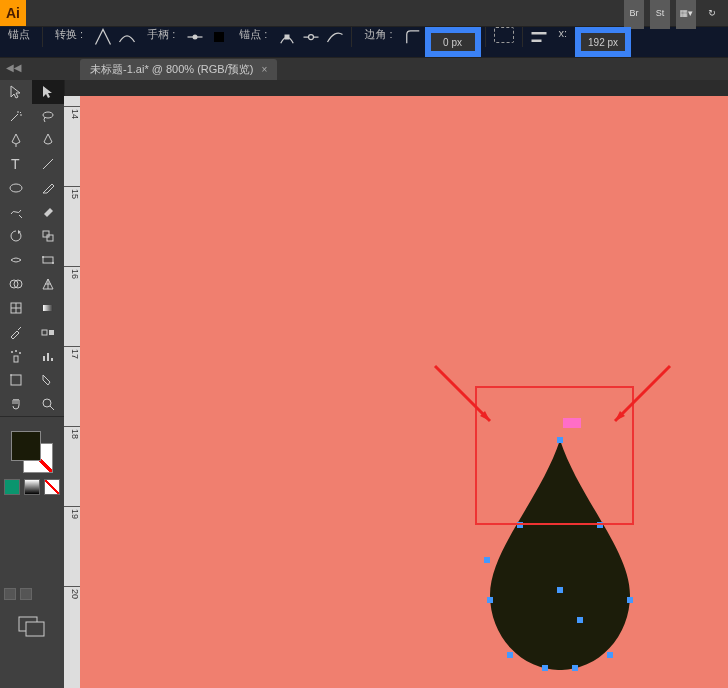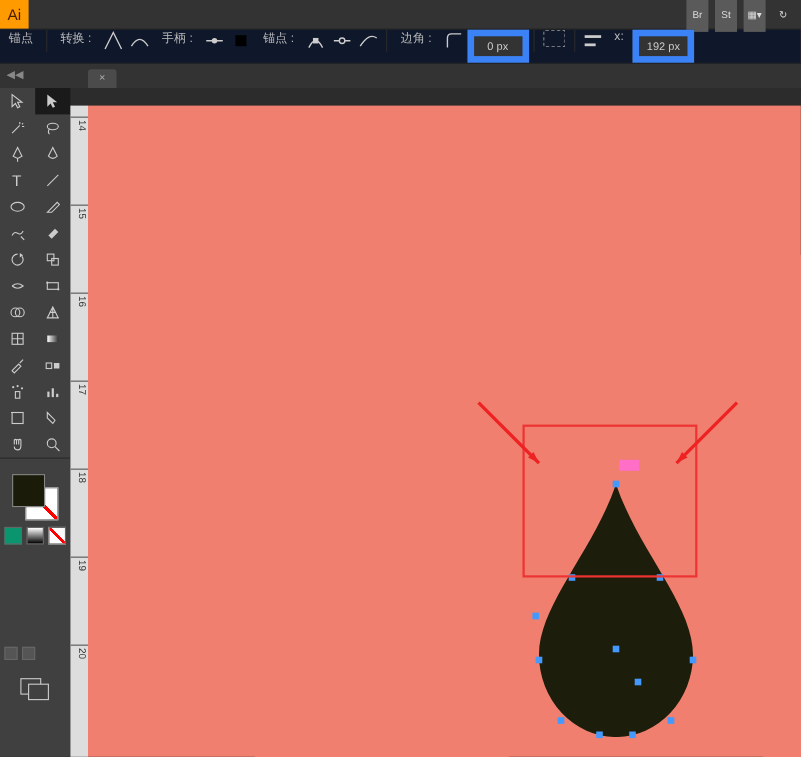--- a/index.html
+++ b/index.html
@@ -1,17 +1,17 @@
 <!DOCTYPE html>
 <html><head>
 <meta charset="utf-8">
 <style>
 html,body{margin:0;padding:0;width:728px;height:688px;background:#333;font-family:"Microsoft YaHei",sans-serif;font-size:11px;color:#ccc;overflow:hidden}
 .topbar{height:26px;background:#333;display:flex;align-items:center;border-bottom:1px solid #222}
-.logo{width:26px;height:26px;background:#ff9a00;color:#4a1d00;display:flex;align-items:center;justify-content:center;font-weight:normal;font-size:14px}
+.logo{width:26px;height:26px;background:#ff9a00;color:#4a1d00;display:flex;align-items:center;justify-content:center;font-weight:bold;font-size:14px}
 .menu{display:flex;gap:0;margin-left:8px}
 .menu span{padding:4px 9px;cursor:pointer}
 .topright{margin-left:auto;display:flex;align-items:center;gap:6px;margin-right:6px}
 .topright .box{width:20px;height:32px;background:#5a5a5a;display:flex;align-items:center;justify-content:center;font-size:9px;color:#ddd}
 .ctrlbar{height:30px;background:#0f172a;display:flex;border-bottom:1px solid #222;font-size:11px;color:#bbb}
 .ctrlbar .lbl{padding:0 8px}
 .ctrlbar .sep{width:1px;height:20px;background:#2a2a2a;margin:0 4px}
 .ctrlbar .ico{width:20px;height:20px;display:flex;align-items:center;justify-content:center;margin:0 2px}
 .ctrlbar input{width:40px;height:16px;background:#333;border:6px solid #3b82f6;color:#ccc;font-size:10px;text-align:center}
 .ctrlbar .dash{width:18px;height:14px;border:1px dashed #999;border-radius:2px;margin:0 4px}
@@ -123,20 +123,21 @@
         <rect x="2" y="10" width="8" height="2" fill="#ccc"></rect>
       </svg>
     </div>
   <span class="lbl">x:</span>
   <input value="192 px" style="">
 </div>
 
 <div class="tabrow">
   <div style="position:absolute;left:6px;top:62px;color:#888;font-size:10px">◀◀</div>
   <div class="tab">
+    <span>未标题-1.ai* @ 800% (RGB/预览)</span>
     <span class="x">×</span>
   </div>
 </div>
 
 <div class="work">
 
   <div class="toolcol">
     <div class="toolgrid">
       <div class="tool">
           <svg viewBox="0 0 16 16">

